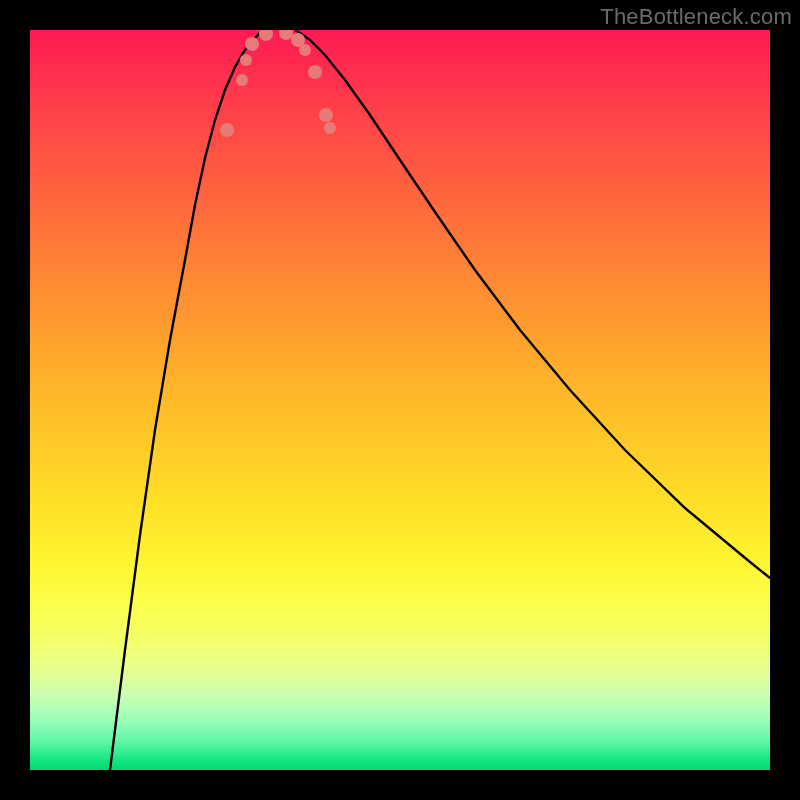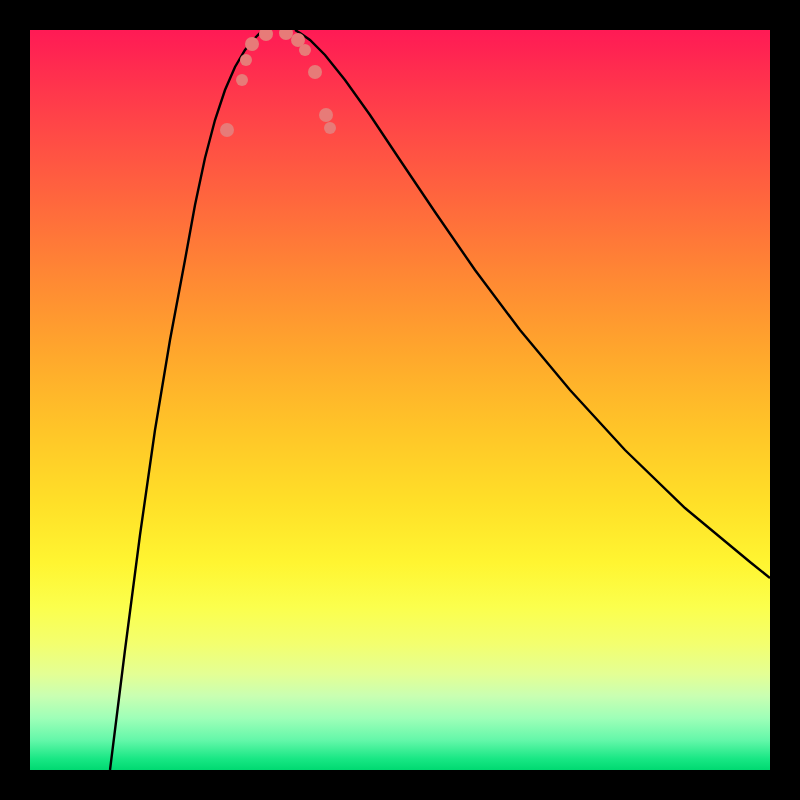--- a/index.html
+++ b/index.html
@@ -81,13 +81,14 @@
           <circle cx="236" cy="4" r="7"></circle>
           <circle cx="256" cy="3" r="7"></circle>
           <circle cx="268" cy="10" r="7"></circle>
           <circle cx="275" cy="20" r="6"></circle>
           <circle cx="285" cy="42" r="7"></circle>
           <circle cx="296" cy="85" r="7"></circle>
           <circle cx="300" cy="98" r="6"></circle>
         </g>
     </svg>
   </div>
+  <div class="watermark">TheBottleneck.com</div>
 </div>
 
 </body></html>

